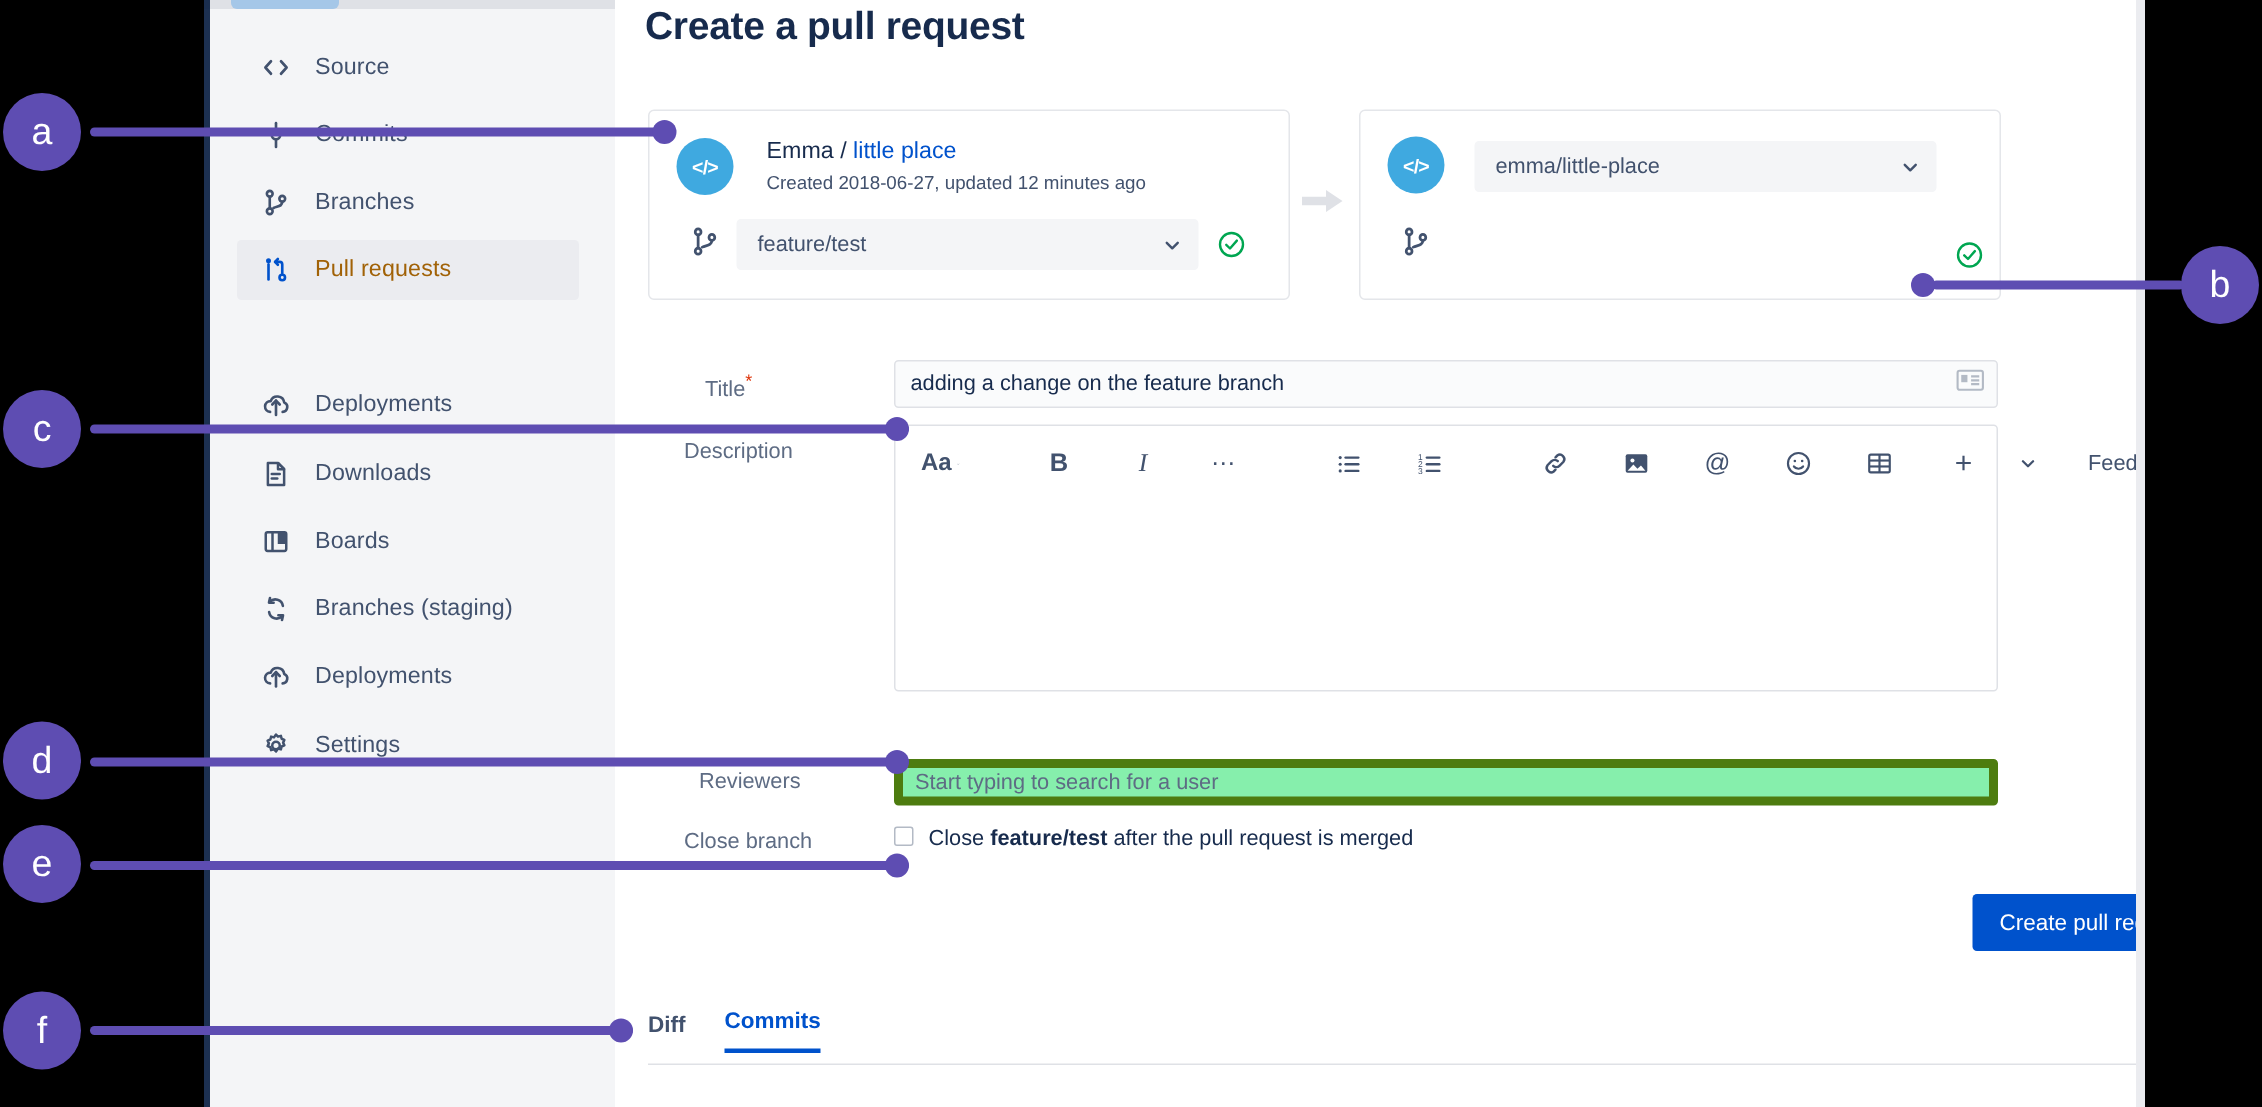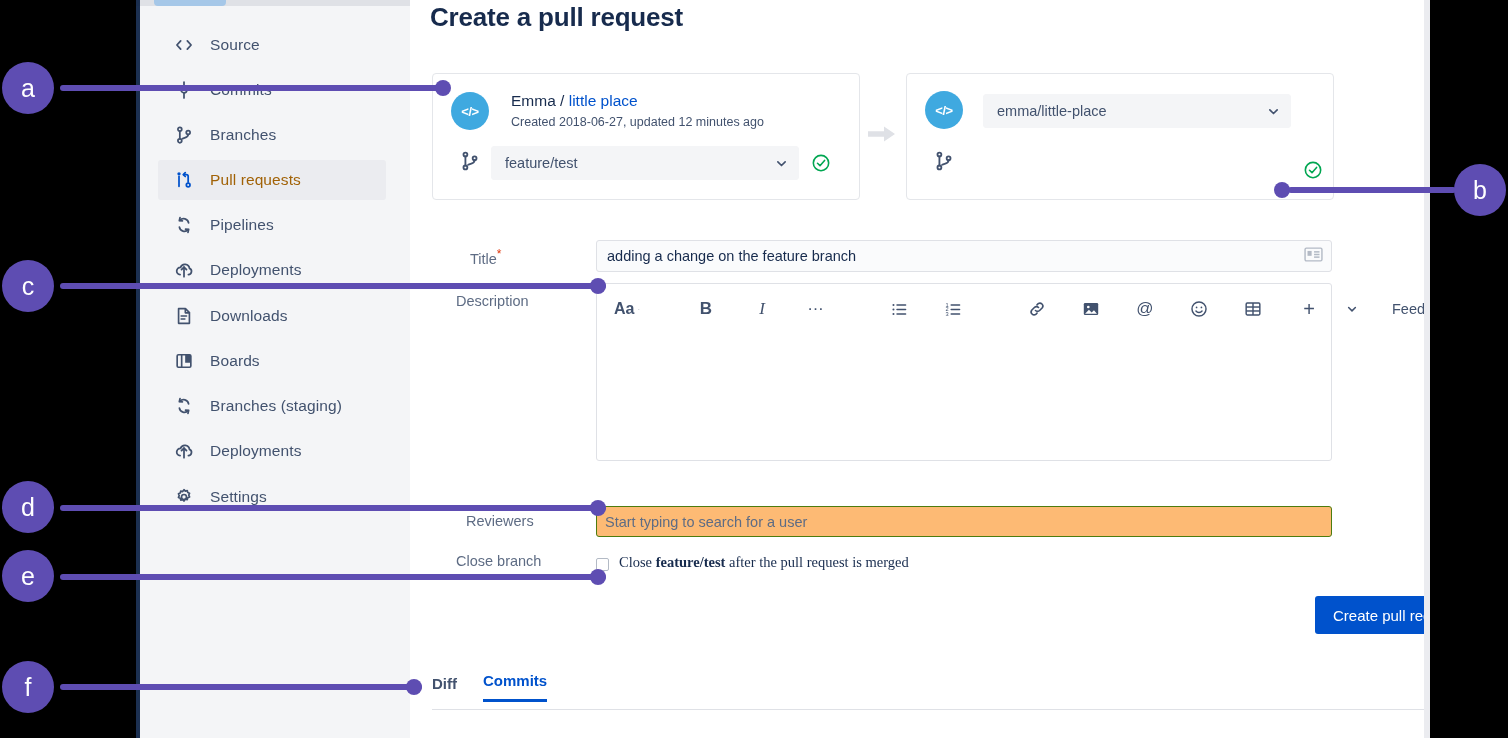--- a/index.html
+++ b/index.html
@@ -119,27 +119,27 @@
   .tb-btn{
     display:flex;align-items:center;justify-content:center;
     height:28px;min-width:26px;padding:0 3px;color:#42526E;
   }
   .tb-sep{width:1px;height:20px;background:#DFE1E6;margin:0 9px;}
   .tb-spacer{flex:1;}
   #tb-feedback{font-size:14.5px;color:#42526E;}
   #tb-help{font-size:17px;color:#42526E;font-weight:700;margin-right:16px;}
   #reviewers-input{
     position:absolute;left:186px;top:506px;width:736px;height:31px;
-    box-sizing:border-box;background:#fdba74;border:1px solid #4d7c0f;
+    box-sizing:border-box;background:#86efac;border:6px solid #4d7c0f;
     border-radius:3px;display:flex;align-items:center;padding-left:8px;
   }
   #reviewers-placeholder{font-size:14.5px;color:#5E6C84;}
   #closebranch-row{
     position:absolute;left:186px;top:551px;height:20px;
-    display:flex;align-items:flex-end;gap:10px;font-family:Liberation Serif, serif;
+    display:flex;align-items:flex-start;gap:10px;
   }
   #closebranch-check{
     width:13px;height:13px;box-sizing:border-box;
     border:1px solid #B3BAC5;border-radius:2px;background:#fff;
   }
   #closebranch-text{font-size:14.5px;color:#172B4D;white-space:nowrap;}
   #closebranch-text b{font-weight:700;}
   #create-btn{
     position:absolute;left:905px;top:596px;height:38px;
     background:#0052CC;color:#fff;border-radius:3px;
@@ -222,31 +222,20 @@
             <path d="M6 7.5v12"></path>
             <circle cx="6" cy="4.6" r="2" fill="#0052CC" stroke="none"></circle>
             <path d="M11.5 5.5h3.5a2 2 0 0 1 2 2v7"></path>
             <polyline points="13.5,3.2 11.2,5.5 13.5,7.8"></polyline>
             <circle cx="17" cy="18" r="2.2"></circle>
           </svg>
       </span>
       <span class="nav-label">Pull requests</span>
     </div>
 
-    <div class="nav-item" style="top:205px">
-      <span class="nav-icon">
-        <svg viewBox="0 0 24 24" width="20" height="20" fill="none" stroke="#42526E" stroke-width="2.1" stroke-linecap="round" stroke-linejoin="round">
-            <path d="M17.5 9.5A6 6 0 0 0 7 6.5"></path>
-            <polyline points="7.2,3.2 6.4,6.9 10.1,7"></polyline>
-            <path d="M6.5 14.5A6 6 0 0 0 17 17.5"></path>
-            <polyline points="16.8,20.8 17.6,17.1 13.9,17"></polyline>
-          </svg>
-      </span>
-      <span class="nav-label">Pipelines</span>
-    </div>
 
     <div class="nav-item" style="top:250px">
       <span class="nav-icon">
         <svg viewBox="0 0 24 24" width="20" height="20" fill="none" stroke="#42526E" stroke-width="2.1" stroke-linecap="round" stroke-linejoin="round">
             <path d="M7.3 17.5a4.3 4.3 0 0 1 .5-8.6A5.6 5.6 0 0 1 18.6 10a3.9 3.9 0 0 1-1.3 7.5"></path>
             <line x1="12" y1="8.5" x2="12" y2="20"></line>
             <polyline points="9,11.6 12,8.5 15,11.6"></polyline>
           </svg>
       </span>
       <span class="nav-label">Deployments</span>

